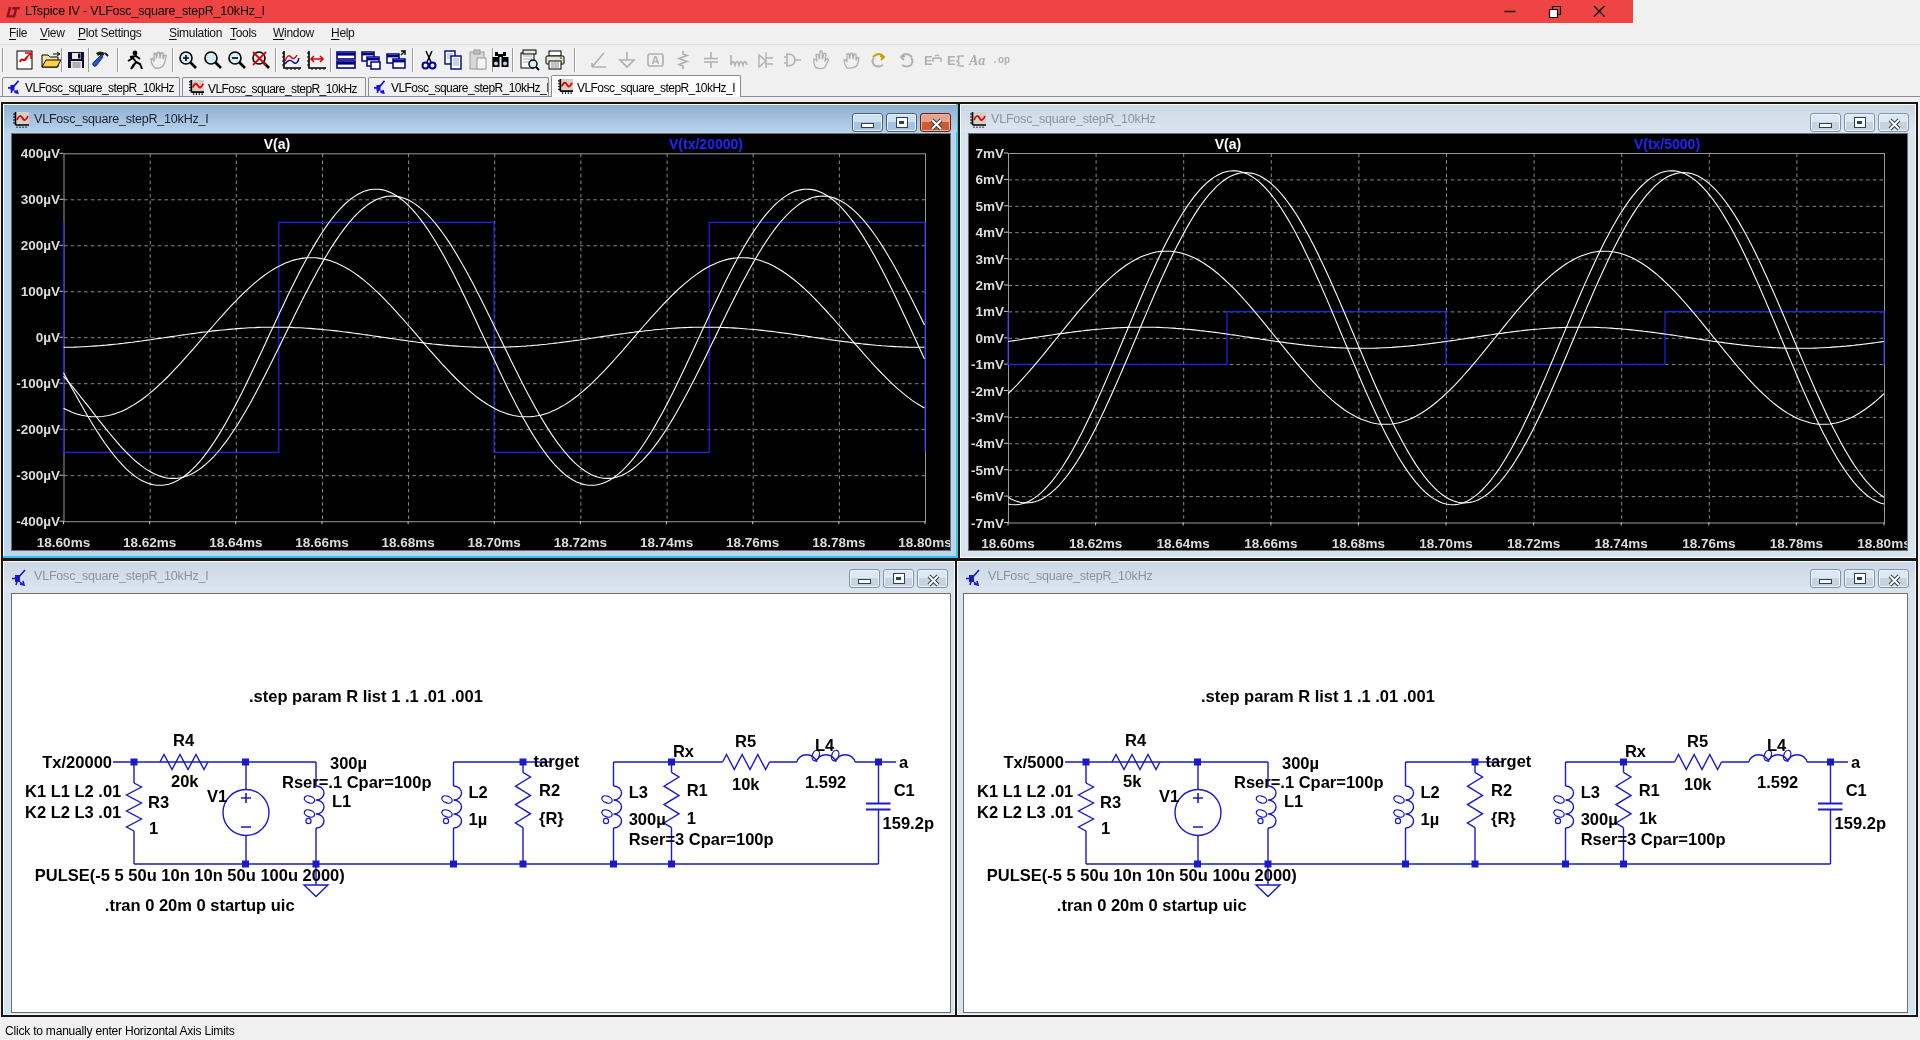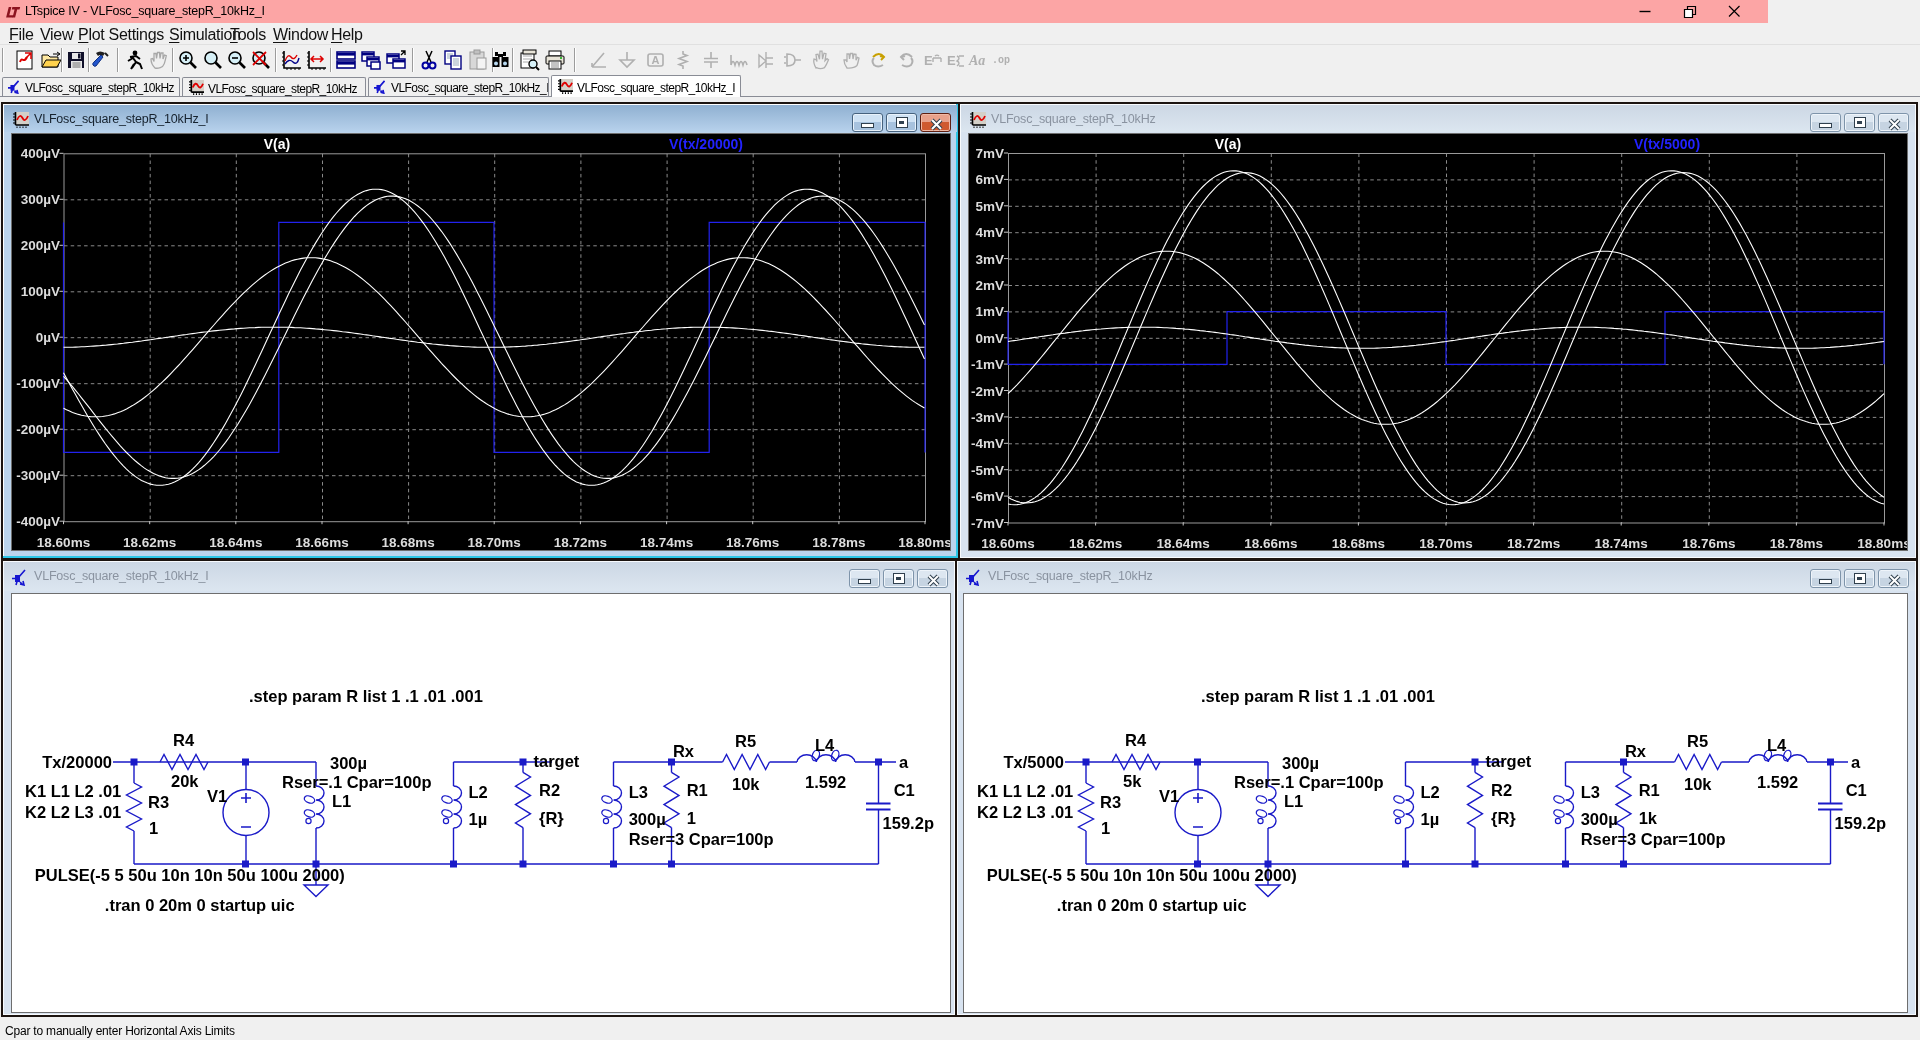--- a/index.html
+++ b/index.html
@@ -1,20 +1,20 @@
 <!DOCTYPE html>
 <html><head><meta charset="utf-8"><style>
 * { margin:0; padding:0; box-sizing:border-box; }
 html,body { width:1920px; height:1040px; overflow:hidden; background:#f0f0f0;
   font-family:"Liberation Sans", sans-serif; }
-#titlebar { position:absolute; left:0; top:0; width:1768px; height:23px; background:#fca5a5;text-align:right; }
+#titlebar { position:absolute; left:0; top:0; width:1633px; height:23px; background:#ef4444;text-align:right; }
 #titlebar .logo { position:absolute; left:4px; top:5px; }
 #titlebar .ttl { position:absolute; left:25px; top:4px; font-size:12.5px; letter-spacing:-0.2px; color:#000; }
 .capbtn { position:absolute; top:0; width:45px; height:22px; }
-#menubar { position:absolute; left:0; top:23px; width:1920px; height:21px; background:#f0f0f0; font-size:16px; letter-spacing:-0.3px; color:#111; }
+#menubar { position:absolute; left:0; top:23px; width:1920px; height:21px; background:#f0f0f0; font-size:12px; letter-spacing:-0.3px; color:#111; }
 #menubar span { position:absolute; top:3px; }
 #menubar u { text-decoration:underline; text-underline-offset:2px; }
 #toolbar { position:absolute; left:0; top:44px; width:1920px; height:31px; background:#f0f0f0; border-top:1px solid #e0e0e0; }
 .tbi { position:absolute; top:4px; width:24px; height:23px; }
 .tbsep { position:absolute; top:3px; height:24px; width:2px; border-left:1px solid #9c9c9c; border-right:1px solid #ffffff; }
 #tabbar { position:absolute; left:0; top:75px; width:1920px; height:22px; background:#f0f0f0; }
 #tabbar .tab { position:absolute; top:2px; height:19px; background:#f0f0f0; border:1px solid #898c95; border-bottom:none; border-radius:2px 2px 0 0; font-size:12px; letter-spacing:-0.55px; padding:2px 4px 0 5px; white-space:nowrap; overflow:hidden; }
 #tabbar .tab-act { position:absolute; top:0px; height:22px; background:#ffffff; border:1px solid #898c95; border-bottom:none; border-radius:2px 2px 0 0; font-size:12px; letter-spacing:-0.55px; padding:3px 4px 0 5px; white-space:nowrap; overflow:hidden; z-index:3; }
 #tabbar .tabline { position:absolute; left:0; top:21px; width:1920px; height:1px; background:#898c95; }
 .tabicon { display:inline-block; vertical-align:-2px; margin-right:4px; }
@@ -650,13 +650,13 @@
         <text x="803.0" y="157.0" class="sch" text-anchor="start">L4</text>
         <text x="793.0" y="194.0" class="sch" text-anchor="start">1.592</text>
         <text x="887.0" y="174.0" class="sch" text-anchor="start">a</text>
         <text x="881.7" y="202.0" class="sch" text-anchor="start">C1</text>
         <text x="870.6" y="235.0" class="sch" text-anchor="start">159.2p</text>
         <text x="22.8" y="287.0" class="sch" text-anchor="start">PULSE(-5 5 50u 10n 10n 50u 100u 2000)</text>
         <text x="92.8" y="317.0" class="sch" text-anchor="start">.tran 0 20m 0 startup uic</text>
       </svg>
     </div>
   </div>
-<div id="statusbar">Cpar to manually enter Horizontal Axis Limits</div>
+<div id="statusbar">Click to manually enter Horizontal Axis Limits</div>
 
 </body></html>

